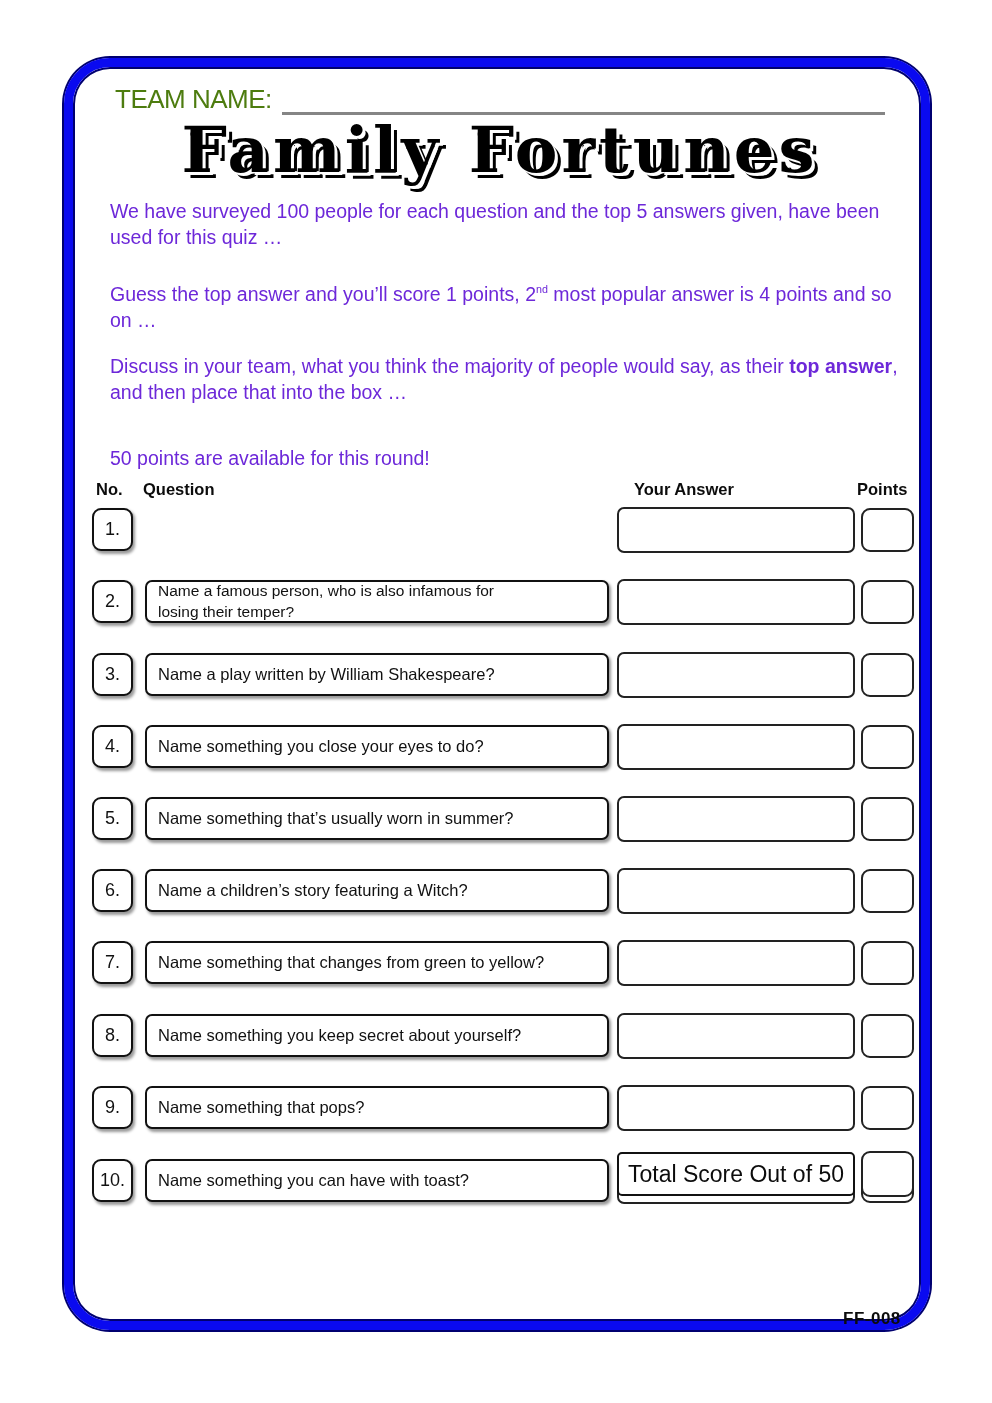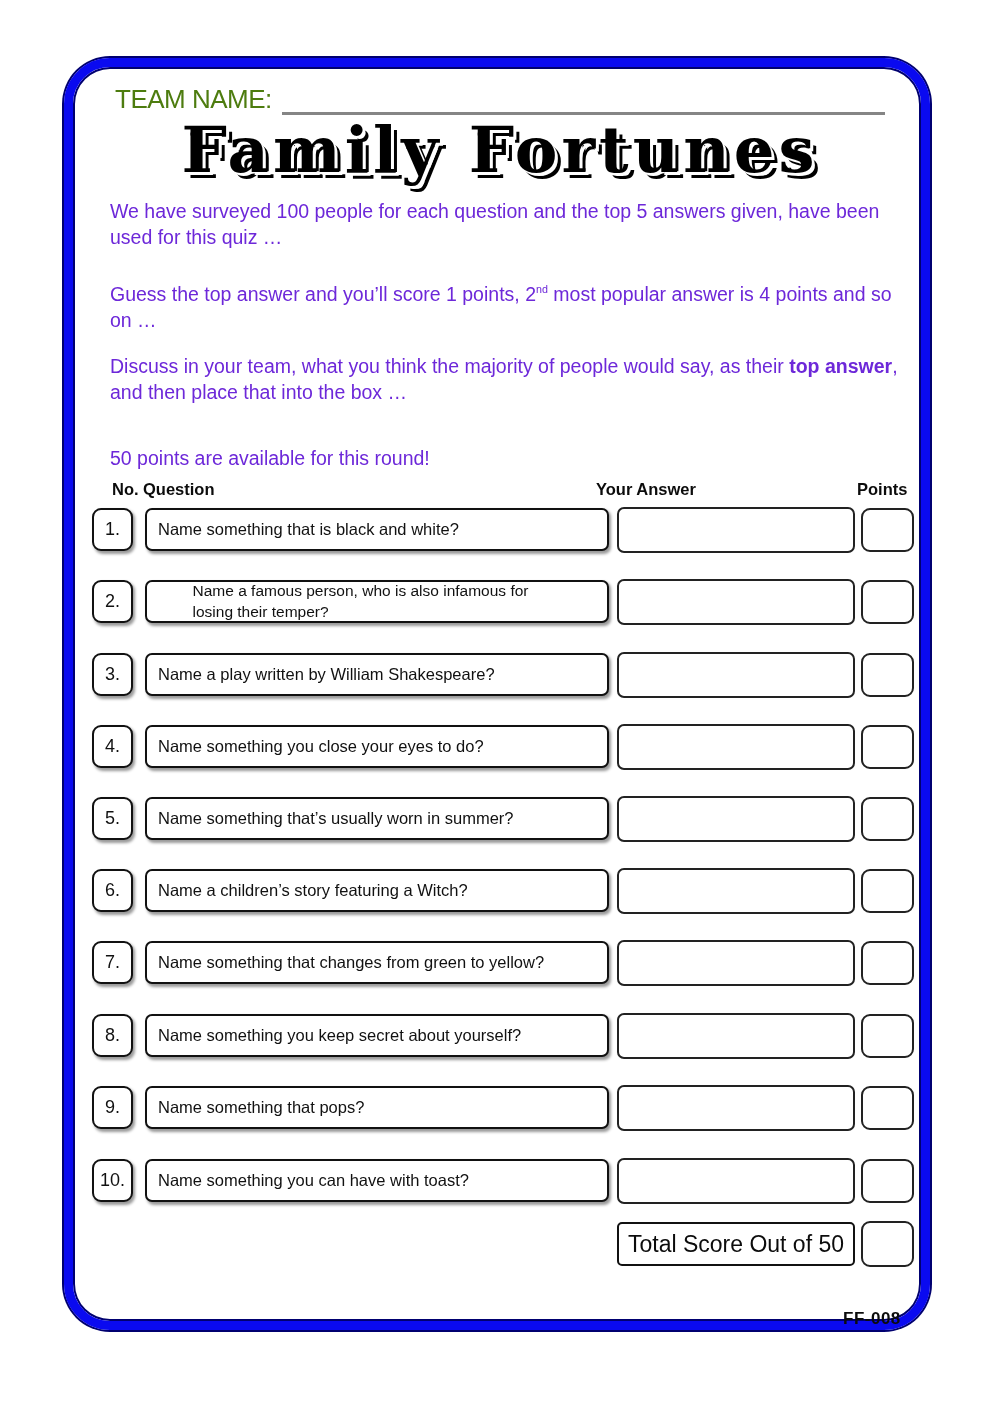--- a/index.html
+++ b/index.html
@@ -35,49 +35,49 @@
     font-size:19.5px; line-height:26px; color:#6d28d9;
   }
   .p1 { top:198px; }
   .p2 { top:276px; }
   .p3 { top:353px; }
   .p4 { top:429px;margin-top:16px; }
   .para sup { font-size:0.55em; vertical-align:super; }
   .para b { font-weight:bold; }
   .thead { position:absolute; top:480px; left:0; width:992px; height:20px; }
   .thead span { position:absolute; font-weight:bold; font-size:16.5px; color:#0c0c0c; }
-  .h-no { left:112px; }
+  .h-no { left:96px; }
   .h-q  { left:143px; }
-  .h-a  { left:596px; }
+  .h-a  { left:634px; }
   .h-p  { left:857px; }
   .rows { position:absolute; left:0; top:508px; width:992px; height:730px; }
   .row  { position:absolute; left:0; width:992px; height:45px; }
   .num-box {
     position:absolute; left:92px; top:0; width:41px; height:43px;
     border:2.5px solid #111; border-radius:9px; background:#fff;
     box-shadow:2px 2.5px 3px rgba(0,0,0,0.4);
     display:flex; align-items:center; justify-content:center; font-size:18px;
   }
   .q-box {
     position:absolute; left:145px; top:0; width:464px; height:43px;
     border:2.5px solid #111; border-radius:7px; background:#fff;
     box-shadow:2px 2.5px 3px rgba(0,0,0,0.4);
     display:flex; align-items:center; padding-left:11px; font-size:16.5px;
   }
-  .row.two-line .q-box { font-size:15.5px; line-height:1.35;justify-content:center; }
+  .row.two-line .q-box { font-size:15.5px; line-height:1.35; }
   .row.two-line .q-text { max-width:380px; display:inline-block; }
   .a-box {
     position:absolute; left:617px; top:-1px; width:238px; height:46px;
     border:2px solid #222; border-radius:7px; background:#fff;
   }
   .p-box {
     position:absolute; left:861px; top:0; width:53px; height:44px;
     border:2px solid #222; border-radius:9px; background:#fff;
   }
-  .total-row { position:absolute; left:0; top:1222px; width:992px; height:46px; }
+  .total-row { position:absolute; left:0; top:1152px; width:992px; height:46px; }
   .total-box {
     position:absolute; left:617px; top:0; width:238px; height:44px;
     border:2.5px solid #111; border-radius:5px; background:#fff;
     display:flex; align-items:center; justify-content:center;
     font-size:23px; white-space:nowrap; color:#0c0c0c;
   }
   .total-row .p-box { top:-1px; height:46px; }
   .footer-code {
     position:absolute; left:843px; top:1309px; font-size:17px;
     font-weight:bold; letter-spacing:0.5px; color:#0c0c0c;
@@ -110,23 +110,20 @@
     <span class="h-a">Your Answer</span>
     <span class="h-p">Points</span>
   </div>
 
   <div class="rows">
 
     <div class="row" style="top:0px">
       <div class="num-box">
           <span class="q-text">1.</span>
         </div>
-      <div class="q-box">
-          <span class="q-text">Name something that is black and white?</span>
-        </div>
       <div class="a-box"></div>
       <div class="p-box"></div>
     </div>
 
     <div class="row two-line" style="top:72px">
       <div class="num-box">
           <span class="q-text">2.</span>
         </div>
       <div class="q-box">
           <span class="q-text">Name a famous person, who is also infamous for losing their temper?</span>

